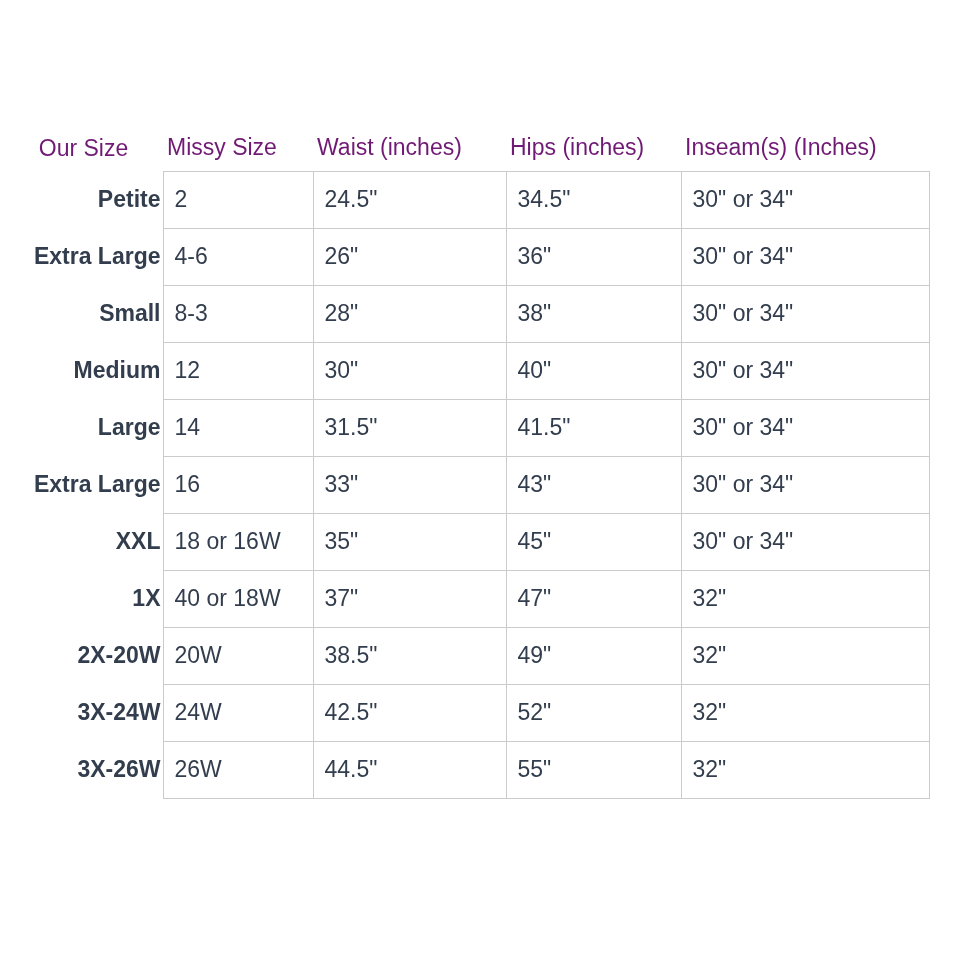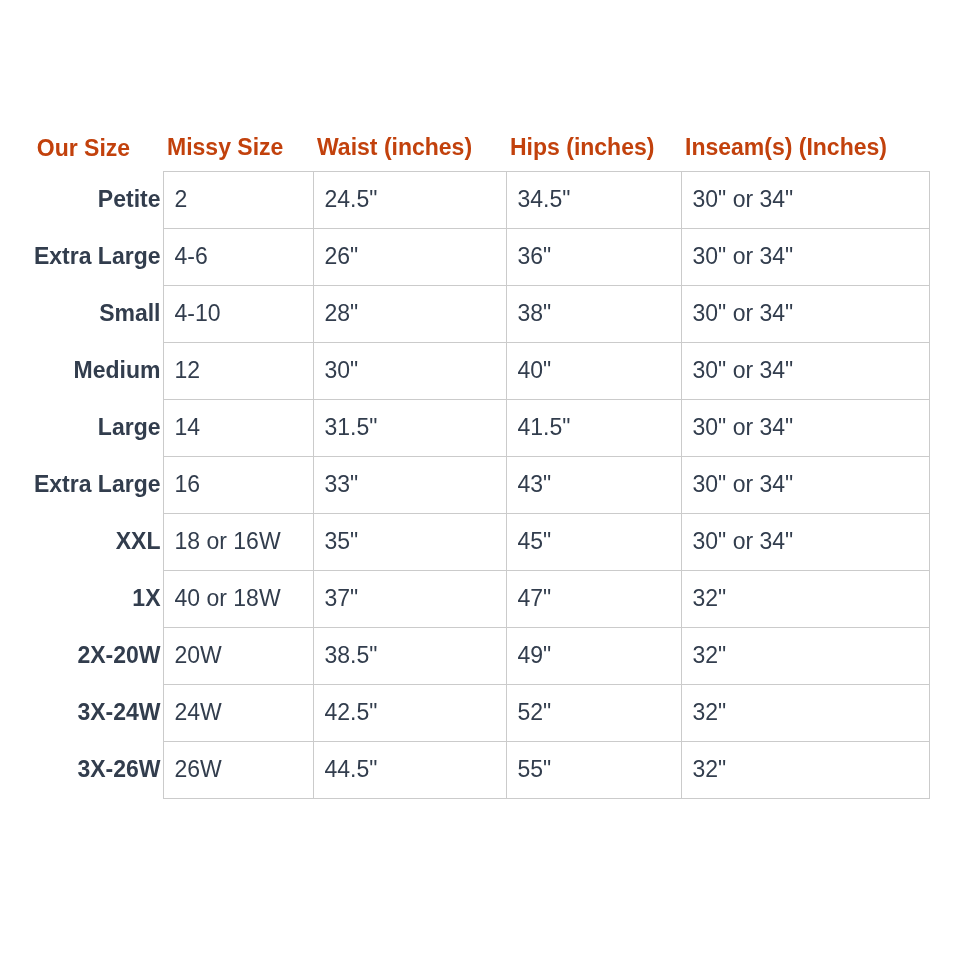--- a/index.html
+++ b/index.html
@@ -31,26 +31,26 @@
 
   th, td {
     box-sizing: border-box;
     font-size: 23px;
     line-height: 1.15;
     white-space: nowrap;
     overflow: hidden;
   }
   thead th {
     border: none;
-    font-weight: bold;
+    font-weight: normal;
     height: 58px;
     vertical-align: bottom;
     padding: 0 0 10px 4px;
     text-align: left;
-    color: #c2410c;
+    color: #701a75;
   }
   thead th.first {
     text-align: center;
     padding-left: 0;
   }
   tbody th.row-label {
     border: none;
     font-weight: bold;
     text-align: right;
     height: 57px;
@@ -98,21 +98,21 @@
         </tr>
         <tr>
           <th class="row-label" scope="row">Extra Large</th>
           <td>4-6</td>
           <td>26"</td>
           <td>36"</td>
           <td>30" or 34"</td>
         </tr>
         <tr>
           <th class="row-label" scope="row">Small</th>
-          <td>4-10</td>
+          <td>8-3</td>
           <td>28"</td>
           <td>38"</td>
           <td>30" or 34"</td>
         </tr>
         <tr>
           <th class="row-label" scope="row">Medium</th>
           <td>12</td>
           <td>30"</td>
           <td>40"</td>
           <td>30" or 34"</td>

